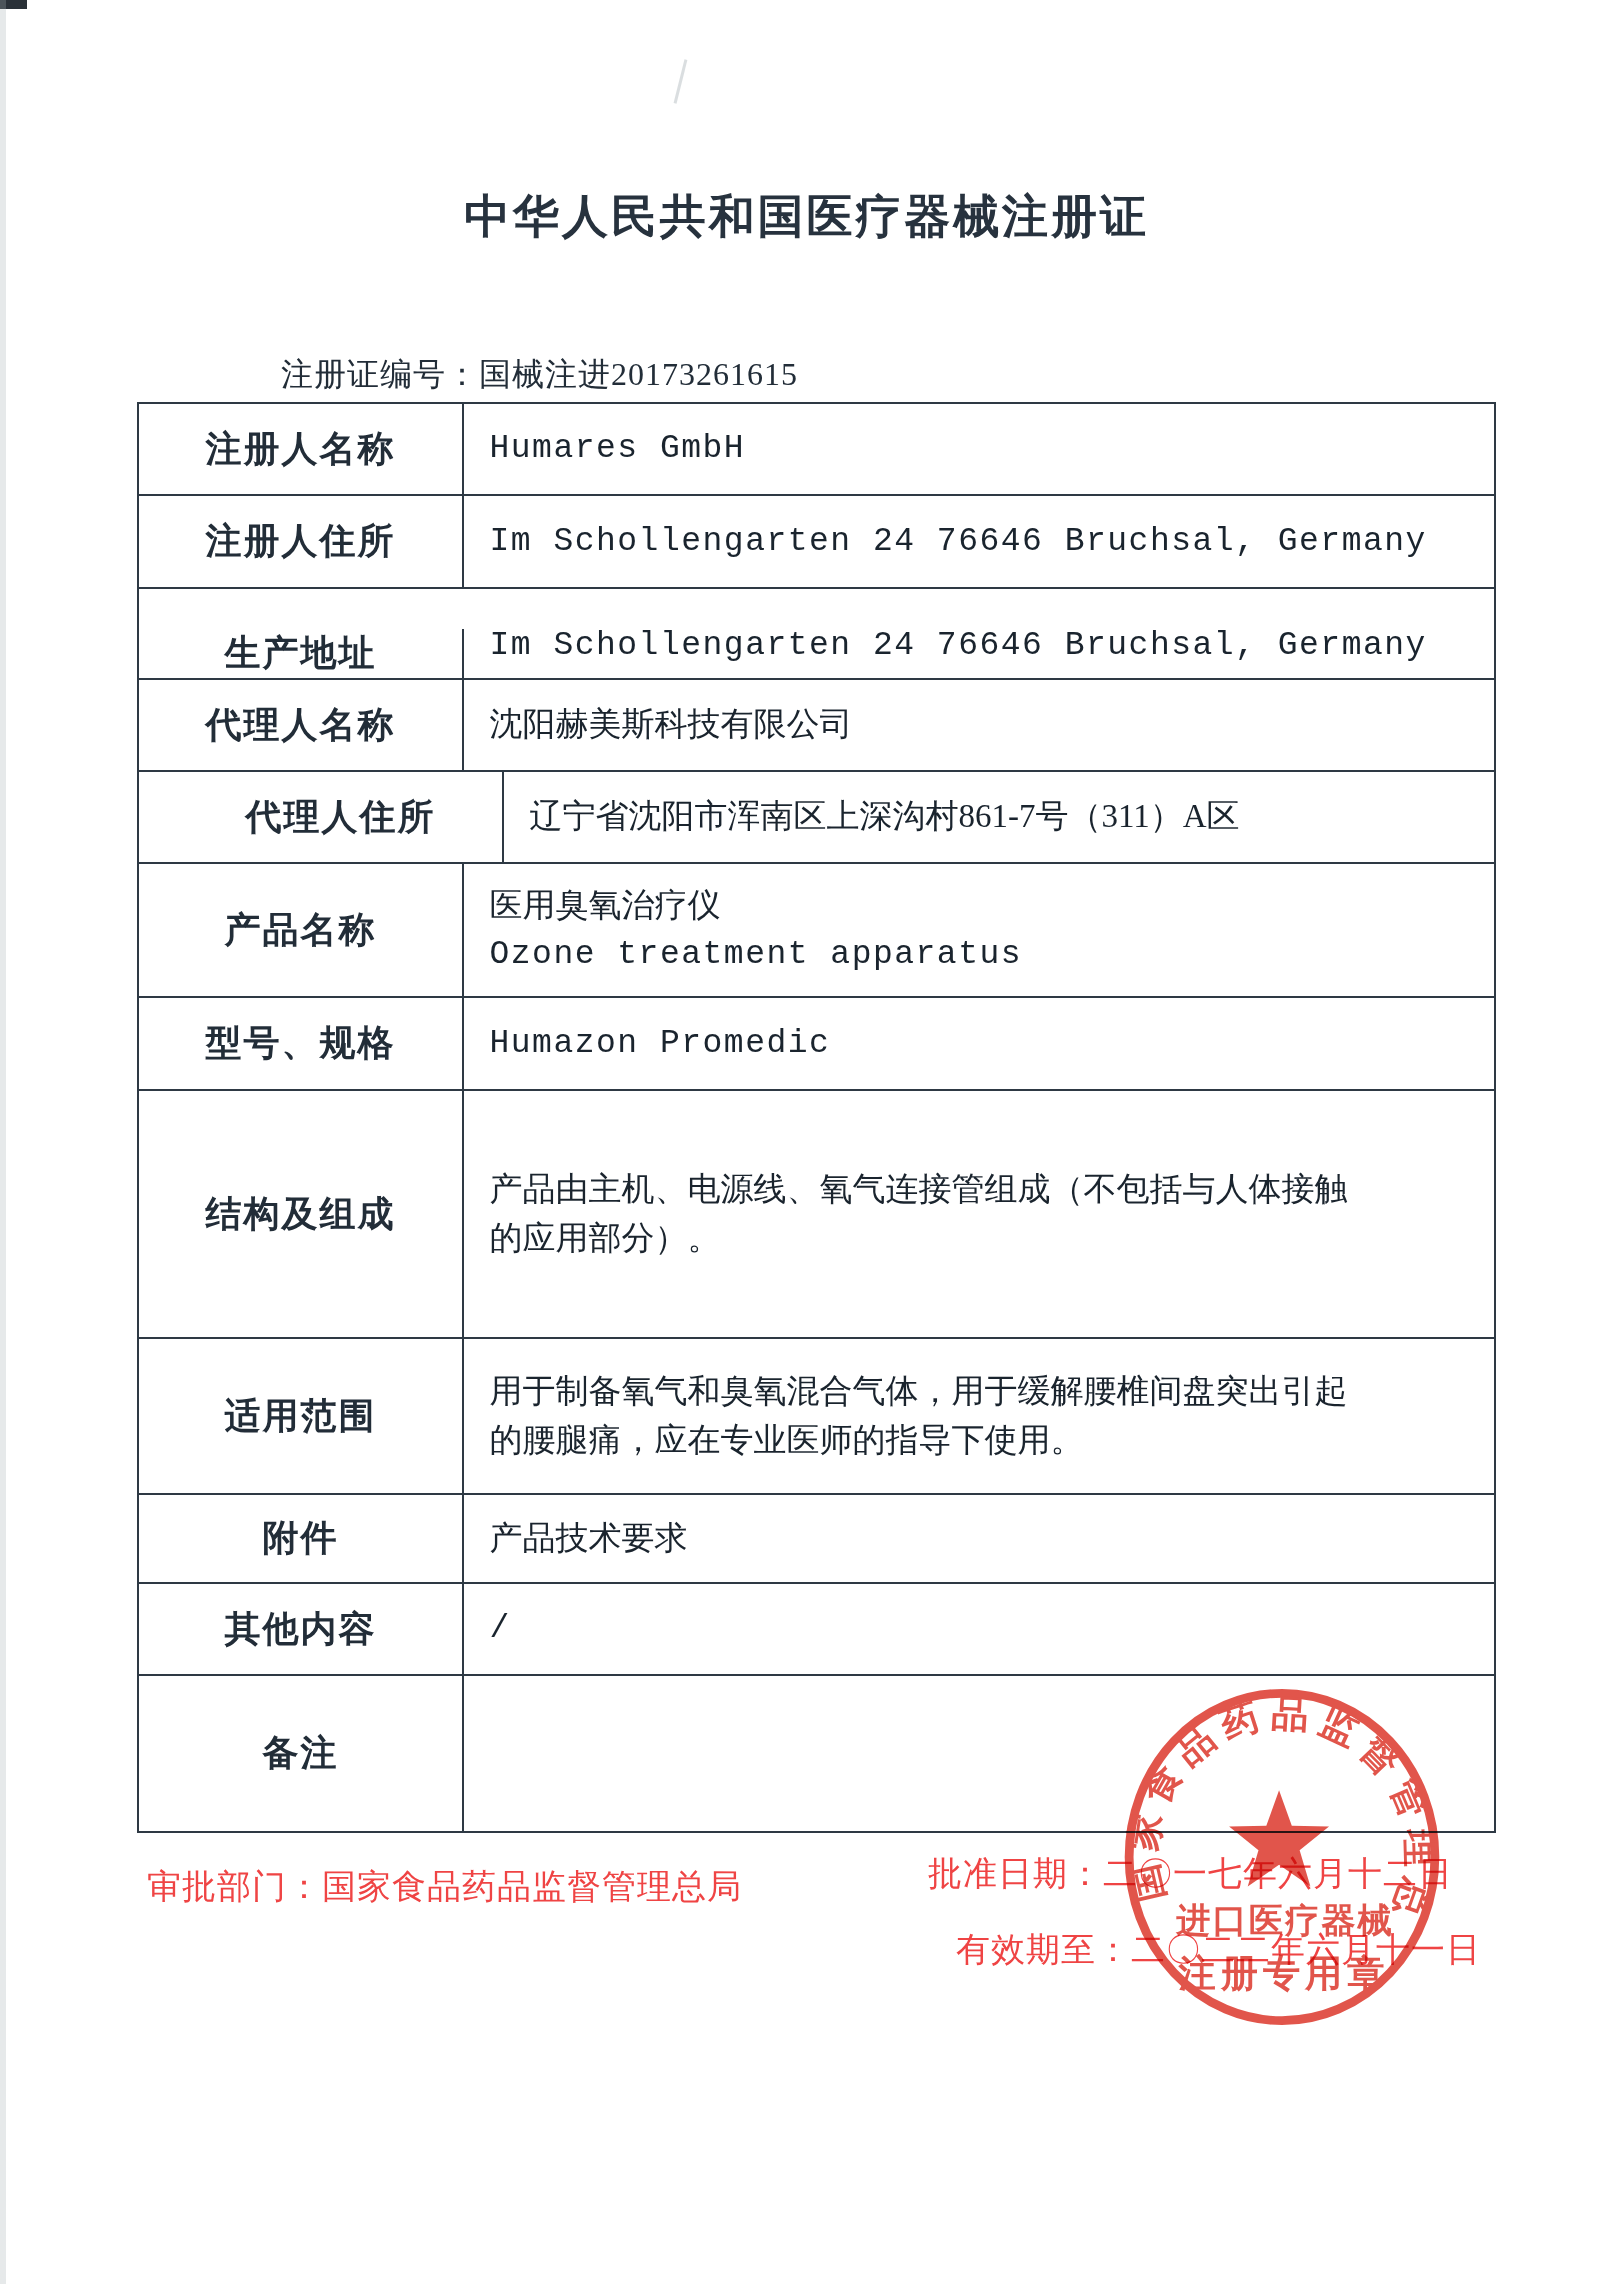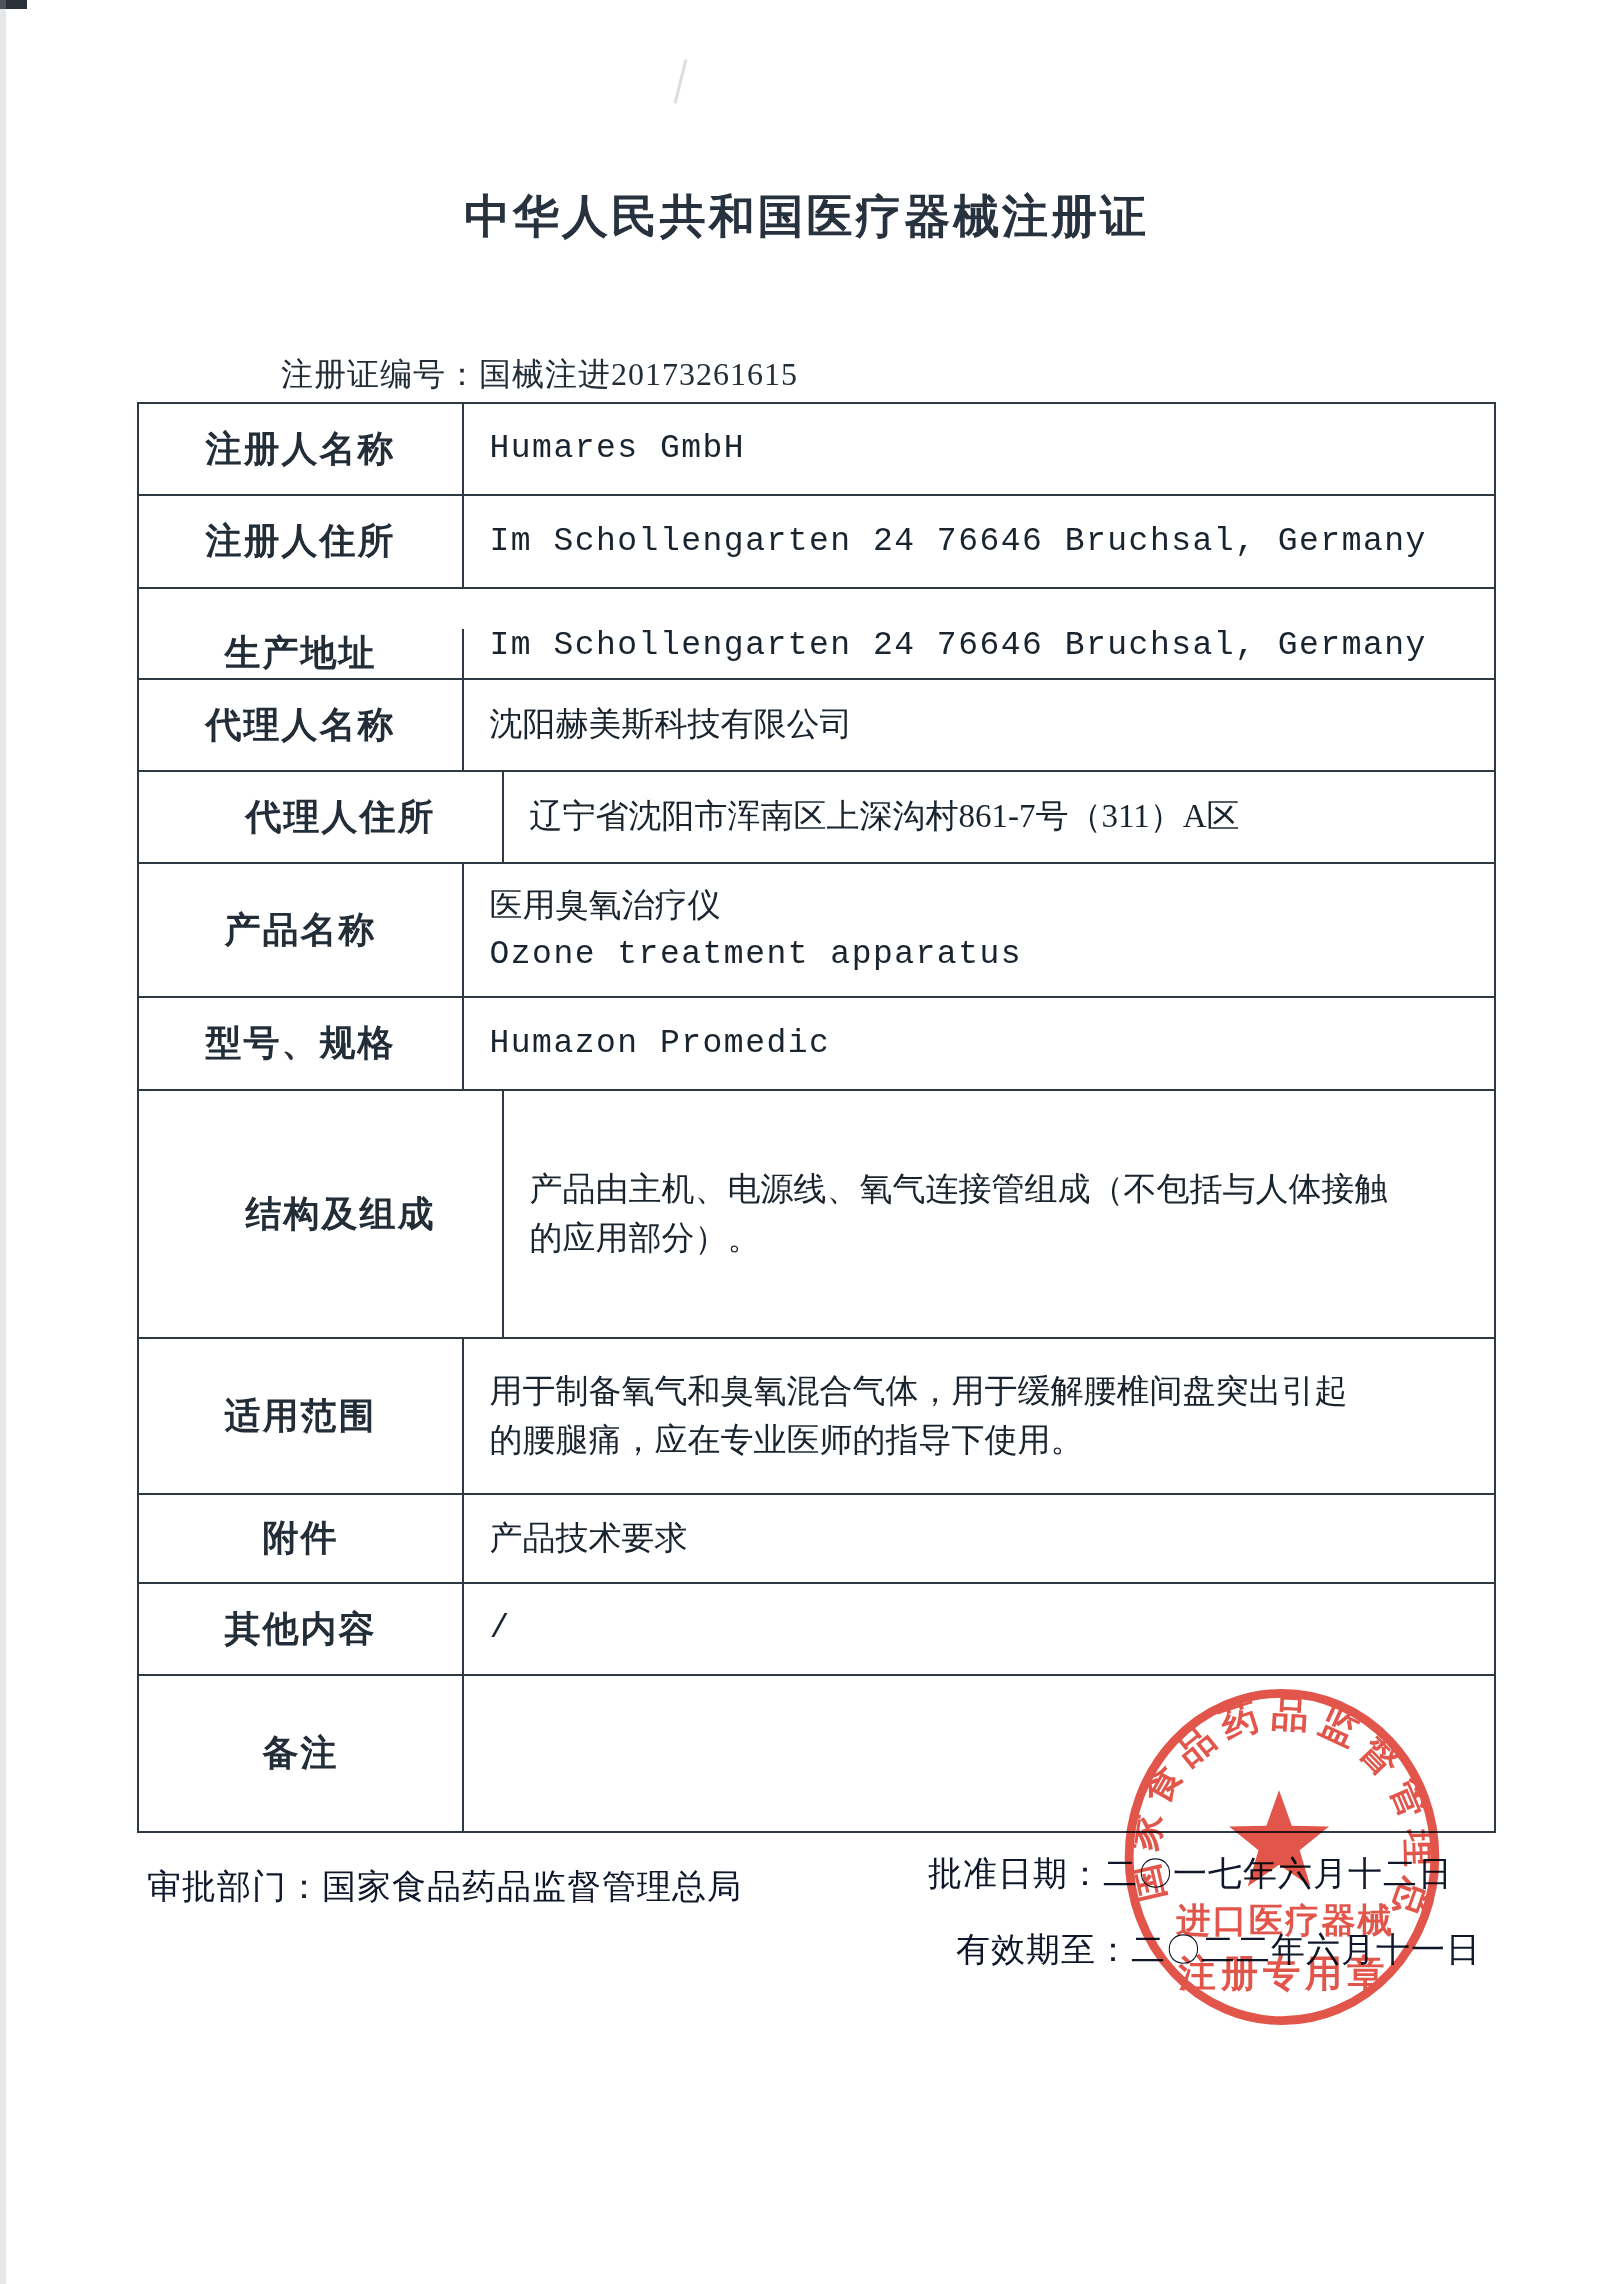--- a/index.html
+++ b/index.html
@@ -44,27 +44,27 @@
   .vline { display:block; line-height:1.5; }
   .mono { font-family:"Liberation Mono","DejaVu Sans Mono",monospace; font-size:33px; letter-spacing:1.5px; }
 
   .r0  { height:90px; }
   .r1  { height:93px; }
   .r2  { height:91px;align-items:flex-end; }
   .r3  { height:92px; }
   .r4  { height:92px;padding-left:40px; }
   .r5  { height:134px; }
   .r6  { height:93px; }
-  .r7  { height:248px;padding-left:40px; }
+  .r7  { height:248px; }
   .r8  { height:156px; }
   .r9  { height:89px; }
   .r10 { height:92px; }
   .r11 { height:157px; }
 
-  .footer-line { position:absolute; font-size:34px; letter-spacing:1px; color:#0f172a; white-space:nowrap; }
+  .footer-line { position:absolute; font-size:34px; letter-spacing:1px; color:#ef4444; white-space:nowrap; }
   .approval-dept { left:147px; top:1864px; }
   .approval-date { left:928px; top:1851px; }
   .valid-until   { left:956px; top:1927px; }
 
   .stamp {
     position:absolute; left:1086px; top:1661px; width:392px; height:392px;
     mix-blend-mode:multiply; pointer-events:none;
   }
   .stamp text { font-family:"Liberation Serif","DejaVu Serif",serif; font-weight:600; }
 </style>

